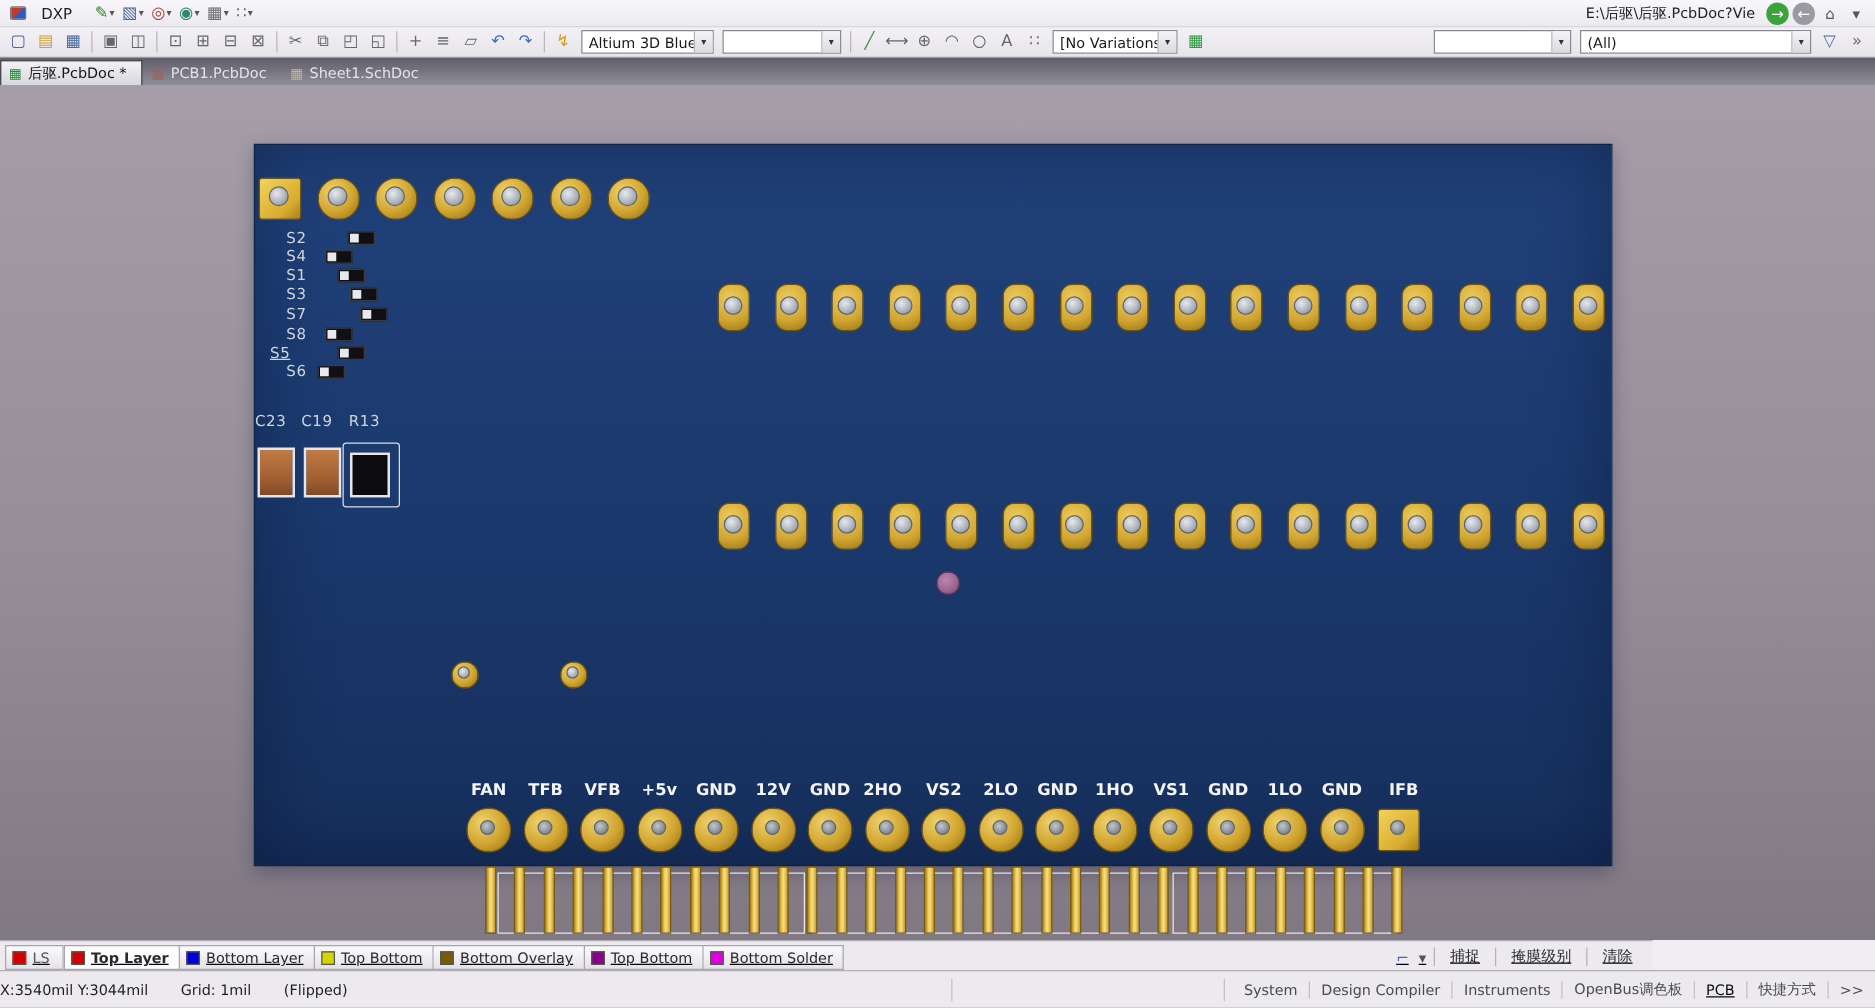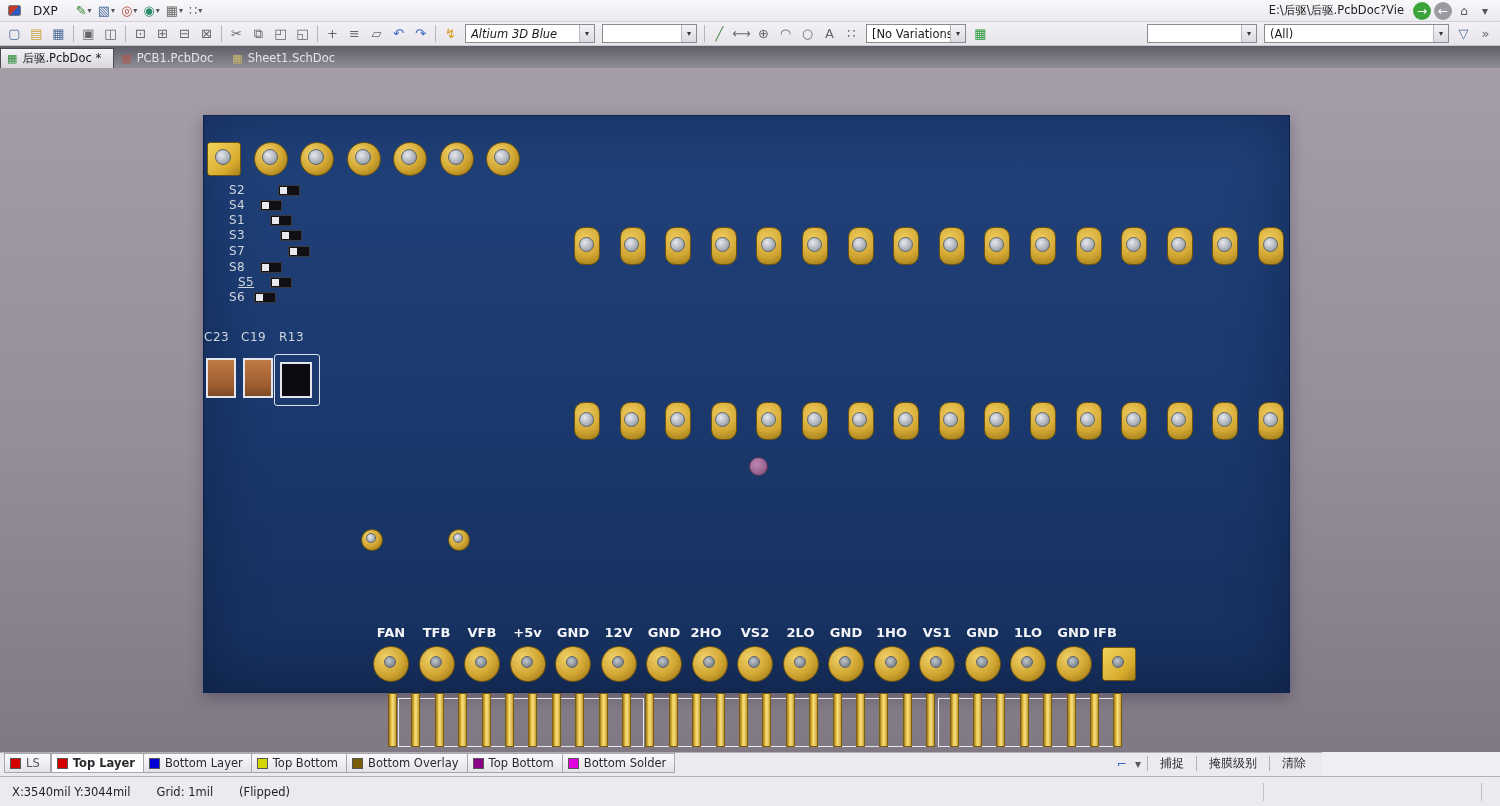--- a/index.html
+++ b/index.html
@@ -61,34 +61,34 @@
 
   #logo { position:absolute; left:372px; top:346px; width:97px; text-align:center; }
   .logo-frame { width:97px; height:95px; border:2px solid #e7eaf1; display:flex; align-items:center; justify-content:center; }
   .logo-text { margin-top:8px; font-family:"DejaVu Serif","Liberation Serif",serif; font-weight:bold; font-size:17px; letter-spacing:6px; color:#eef0f5; white-space:nowrap; }
   .logo-sub { margin-top:2px; font-size:10px; color:#dde0e8; }
 
   .pin { position:absolute; top:625px; width:9px; height:54px; background:linear-gradient(90deg,#9a781e,#eec94c 35%,#f7e083 55%,#c79c2c); border:1px solid #7a5c10; }
   .pin-outline { position:absolute; top:630px; height:49px; border:1.5px solid rgba(250,250,252,.85); }
 
   
-  #layerbar { position:absolute; left:0; top:752px; width:1322px; height:24px; background:#eceaee; border-top:1px solid #b2b0b6; display:flex; align-items:flex-start; padding:0 4px; }
+  #layerbar { position:absolute; left:0; top:752px; width:1322px; height:24px; background:#eceaee; border-top:1px solid #b2b0b6; display:flex; align-items:flex-end; padding:0 4px;text-decoration:underline; }
   .layer-tab { display:flex; align-items:center; height:20px; padding:0 8px 0 5px; background:linear-gradient(180deg,#fbfafc,#e4e2e7); border:1px solid #a8a6ac; border-left:none; font-size:11.5px; color:#2a2a2e; white-space:nowrap; cursor:default; }
   .layer-tab:first-child { border-left:1px solid #a8a6ac; }
   .layer-tab.active { background:#fdfdfe; font-weight:bold; }
   .layer-tab.ls { padding:0 10px 0 5px; }
   .layer-swatch { width:11px; height:11px; border:1px solid #555; margin-right:5px; flex:0 0 auto; }
   #layer-tabs { display:flex; align-items:center; }
   #layer-right { display:flex; align-items:center; gap:4px; padding-right:4px; }
   .lr-icon { font-size:12px; color:#3a6ac8; padding:0 2px; }
   .lr-btn { font-size:12px; color:#2a2a30; padding:2px 8px; white-space:nowrap; cursor:default; }
   .lr-div { width:1px; height:15px; background:#b4b2b8; }
 
   
-  #statusbar { position:absolute; left:0; top:776px; width:1500px; height:30px; background:#eceaee; border-top:1px solid #b2b0b6; display:flex; align-items:center; padding:0 12px; font-size:11.5px; color:#1e1e24; }
+  #statusbar { position:absolute; left:0; top:776px; width:1500px; height:30px; background:#eceaee; border-top:1px solid #b2b0b6; display:flex; align-items:center; padding:0 0; font-size:11.5px; color:#1e1e24; }
   #statusbar .sb-text { margin-right:26px; white-space:nowrap; }
   .sb-div { width:1px; height:18px; background:#c2c0c6; margin:0 6px; }
   .sb-fixed { width:205px; height:100%; }
   #status-panels { display:flex; align-items:center; }
   .panel-item { padding:3px 9px; color:#4a4a52; white-space:nowrap; cursor:default; }
   .panel-item.active { color:#0a0a10; text-decoration:underline; }
   .panel-div { width:1px; height:14px; background:#c2c0c6; }
 </style>
 </head>
 <body>
@@ -152,21 +152,21 @@
       <div class="icon-btn" style="color: rgb(102, 102, 110);">◰</div>
       <div class="icon-btn" style="color: rgb(102, 102, 110);">◱</div>
       <div class="tb-sep"></div>
       <div class="icon-btn" style="color: rgb(102, 102, 110);">+</div>
       <div class="icon-btn" style="color: rgb(102, 102, 110);">≡</div>
       <div class="icon-btn" style="color: rgb(102, 102, 110);">▱</div>
       <div class="icon-btn" style="color: rgb(58, 106, 200);">↶</div>
       <div class="icon-btn" style="color: rgb(58, 106, 200);">↷</div>
       <div class="tb-sep"></div>
       <div class="icon-btn" style="color: rgb(216, 154, 16);">↯</div>
-      <div class="combo" style="width: 130px; font-style: italic;">
+      <div class="combo" style="width: 106px;">
         <div class="combo-value">Altium 3D Blue</div>
         <div class="combo-arrow">▾</div>
       </div>
       <div class="combo" style="width: 95px;">
         <div class="combo-value"></div>
         <div class="combo-arrow">▾</div>
       </div>
       <div class="tb-sep"></div>
       <div class="icon-btn" style="color: rgb(74, 138, 74);">╱</div>
       <div class="icon-btn" style="color: rgb(102, 102, 110);">⟷</div>
@@ -249,21 +249,21 @@
           <div class="stripe"></div>
         </div>
         <div class="ref-label" style="left: 25px; top: 128px;">S7</div>
         <div class="s-comp" style="left: 84px; top: 130px;">
           <div class="stripe"></div>
         </div>
         <div class="ref-label" style="left: 25px; top: 144px;">S8</div>
         <div class="s-comp" style="left: 56px; top: 146px;">
           <div class="stripe"></div>
         </div>
-        <div class="ref-label" style="left: 34px; top: 159px; text-decoration: underline;">S5</div>
+        <div class="ref-label" style="left: 12px; top: 159px; text-decoration: underline;">S5</div>
         <div class="s-comp" style="left: 66px; top: 161px;">
           <div class="stripe"></div>
         </div>
         <div class="ref-label" style="left: 25px; top: 174px;">S6</div>
         <div class="s-comp" style="left: 50px; top: 176px;">
           <div class="stripe"></div>
         </div>
         <div class="ref-label" style="left: 0px; top: 214px;">C23</div>
         <div class="ref-label" style="left: 37px; top: 214px;">C19</div>
         <div class="ref-label" style="left: 75px; top: 214px;">R13</div>
@@ -431,21 +431,21 @@
           <div class="hole dark" style="width: 12px; height: 12px; left: 10px; top: 9px;"></div>
         </div>
         <div class="pad-name" style="left: 801px; top: 509px;">1LO</div>
         <div class="pad-round" style="left: 806px; top: 530px; width: 36px; height: 36px;">
           <div class="hole dark" style="width: 12px; height: 12px; left: 10px; top: 9px;"></div>
         </div>
         <div class="pad-name" style="left: 846.5px; top: 509px;">GND</div>
         <div class="pad-round" style="left: 851.5px; top: 530px; width: 36px; height: 36px;">
           <div class="hole dark" style="width: 12px; height: 12px; left: 10px; top: 9px;"></div>
         </div>
-        <div class="pad-name" style="left: 878px; top: 509px;">IFB</div>
+        <div class="pad-name" style="left: 896px; top: 509px;">IFB</div>
         <div class="pad-square" style="left: 898px; top: 531px; width: 34px; height: 34px;">
           <div class="hole dark" style="width: 12px; height: 12px; left: 9px; top: 8px;"></div>
         </div>
       </div>
 
     <div id="pins-layer">
         <div class="pin-outline" style="left: 398px; width: 246px;"></div>
         <div class="pin-outline" style="left: 650px; width: 282px;"></div>
         <div class="pin-outline" style="left: 938px; width: 180px;"></div>
         <div class="pin" style="left: 388px;"></div>
@@ -528,15 +528,30 @@
   </div>
 
   <div id="statusbar">
     <span class="sb-text">X:3540mil Y:3044mil</span>
     <span class="sb-text">Grid: 1mil</span>
     <span class="sb-text">(Flipped)</span>
     <div class="spacer"></div>
     <div class="sb-div"></div>
     <div class="sb-fixed"></div>
     <div class="sb-div"></div>
+    <div id="status-panels">
+        <div class="panel-item">System</div>
+        <div class="panel-div"></div>
+        <div class="panel-item">Design Compiler</div>
+        <div class="panel-div"></div>
+        <div class="panel-item">Instruments</div>
+        <div class="panel-div"></div>
+        <div class="panel-item">OpenBus调色板</div>
+        <div class="panel-div"></div>
+        <div class="panel-item active">PCB</div>
+        <div class="panel-div"></div>
+        <div class="panel-item">快捷方式</div>
+        <div class="panel-div"></div>
+        <div class="panel-item">&gt;&gt;</div>
+      </div>
   </div>
 
 </div>
 
 </body></html>

